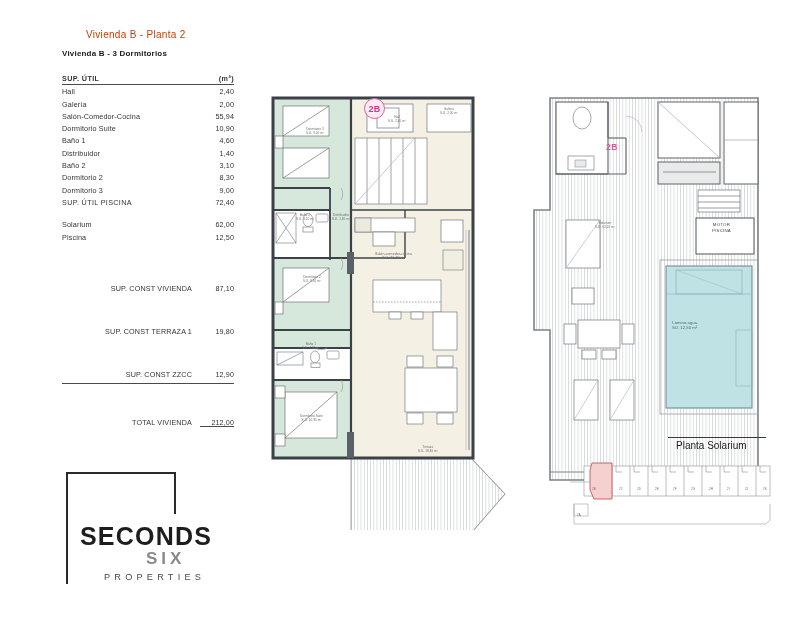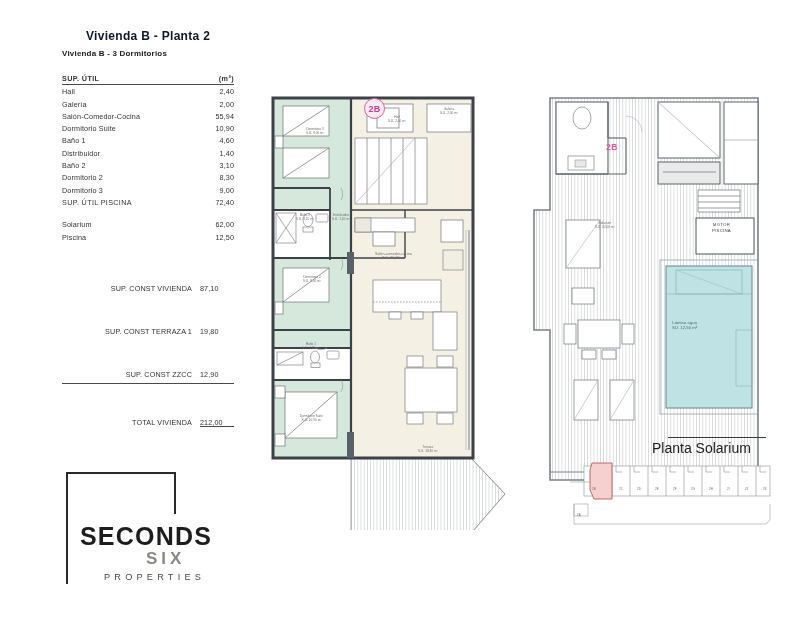--- a/index.html
+++ b/index.html
@@ -19,24 +19,24 @@
     position: absolute;
     inset: 0;
     background: #fff;
   }
 
   
   #title-main {
     position: absolute;
     left: 86px;
     top: 29px;
-    font-size: 12px;
-    font-weight: bold;
+    font-size: 10px;
+    font-weight: normal;
     letter-spacing: 0.3px;
-    color: #0f172a;
+    color: #c2410c;
     white-space: nowrap;
   }
   #title-sub {
     position: absolute;
     left: 62px;
     top: 49px;
     font-size: 8px;
     font-weight: bold;
     letter-spacing: 0.2px;
     color: #1a1a1a;
@@ -74,20 +74,21 @@
   #totals-block { margin-top: 0px; }
   #totals-block .tbl-row { justify-content: flex-end; gap: 0; }
   #totals-block .tbl-row .lbl {
     text-align: right;
     flex: 1 1 auto;
     padding-right: 8px;
     margin-top: 31px;
   }
   #totals-block .tbl-row .val {
     width: 34px;
+    text-align: right;
     flex: 0 0 34px;
   }
   #total-row {
     border-top: 0.9px solid #4a4a4a;
     margin-top: 2px;
     padding-top: 3.5px;
   }
   #total-row .val { border-bottom: 0.9px solid #4a4a4a; }
 
   
@@ -122,22 +123,22 @@
   }
 
   
   .plan { position: absolute; }
   #plan-dwelling { left: 255px; top: 80px; width: 270px; height: 450px; }
   #plan-solarium { left: 520px; top: 80px; width: 270px; height: 450px; }
   #plan-keymap   { left: 570px; top: 460px; width: 215px; height: 70px; }
 
   #caption-solarium {
     position: absolute;
-    left: 652px; top: 440px;
-    font-size: 14px;
+    left: 676px; top: 440px;
+    font-size: 10px;
     color: #1d1d1d;
     white-space: nowrap;
   }
   #caption-solarium-rule {
     position: absolute;
     left: 668px; top: 437px;
     width: 98px; height: 0.8px;
     background: #3a3a3a;
   }
 

